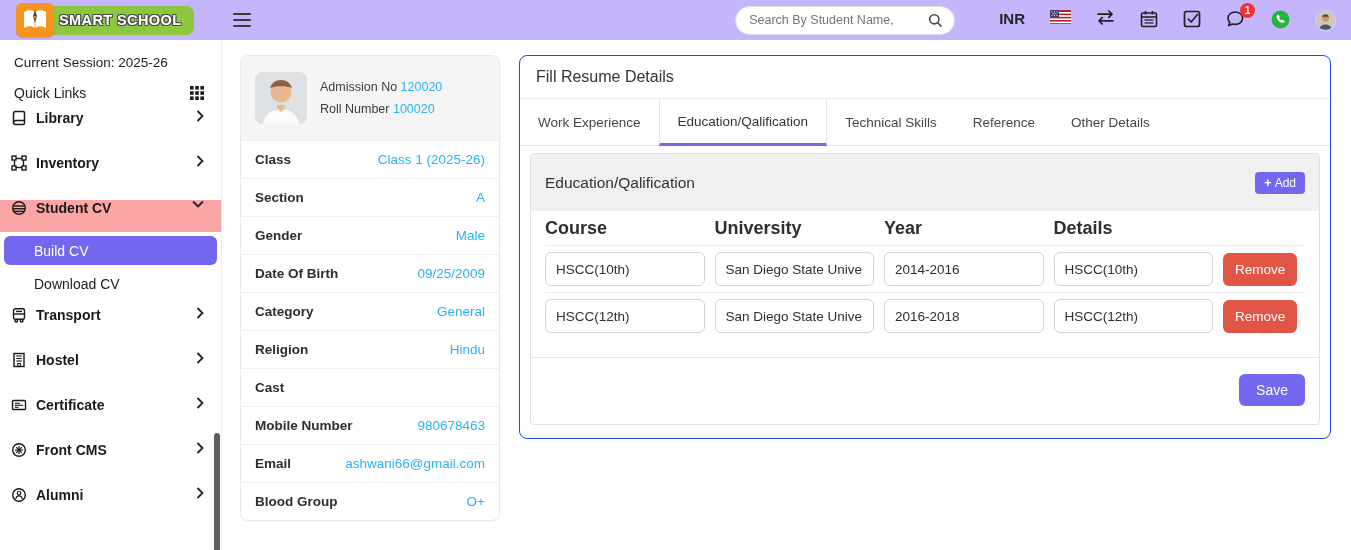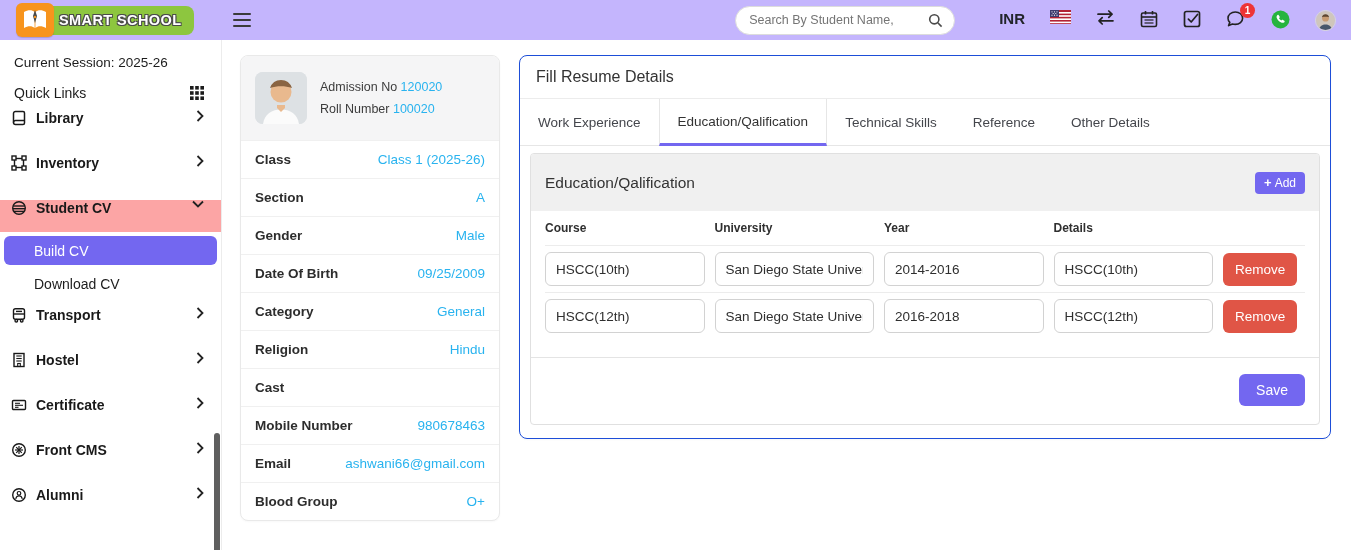--- a/index.html
+++ b/index.html
@@ -74,21 +74,21 @@
   .tab-content{padding:7px 10px 0}
   .edu-card{border:1px solid #e0e0e0;border-radius:4px;overflow:hidden}
   .edu-head{background:#f0f0f0;display:flex;align-items:center;justify-content:space-between;
             padding:0 14px;height:57px}
   .edu-title{font-size:15.5px;color:#333}
   .btn-add{background:#7367f0;color:#fff;font-size:12px;border:none;border-radius:4px;padding:4px 9px;
            display:flex;align-items:center;gap:3px;cursor:pointer;font-family:"Liberation Sans",sans-serif}
   .btn-add .plus{font-size:13px;font-weight:700;line-height:1}
   .edu-table{padding:0 14px 18px}
   .thead,.trow{display:grid;grid-template-columns:1fr 1fr 1fr 1fr 82px;gap:10px;align-items:center}
-  .thead{height:35px;border-bottom:1px solid #ececec;font-size:12px;font-weight:700;color:#2f2f2f}
+  .thead{height:35px;border-bottom:1px solid #ececec;font-size:18px;font-weight:700;color:#2f2f2f}
   .trow{padding:6px 0;border-bottom:1px solid #ececec}
   .trow:last-child{border-bottom:none}
   input.cell{height:34px;border:1px solid #d2d2d2;border-radius:6px;padding:0 10px;font-size:13.5px;
              color:#2f2f2f;width:100%;outline:none;background:#fff;font-family:"Liberation Sans",sans-serif}
   .btn-remove{background:#e05546;color:#fff;border:none;border-radius:6px;height:33px;font-size:13.5px;
               padding:0 12px;cursor:pointer;justify-self:start;font-family:"Liberation Sans",sans-serif}
   .edu-foot{border-top:1px solid #e4e4e4;display:flex;justify-content:flex-end;padding:16px 14px 18px}
   .btn-save{background:#7367f0;color:#fff;border:none;border-radius:6px;padding:8px 17px;font-size:14px;
             cursor:pointer;font-family:"Liberation Sans",sans-serif}
 

